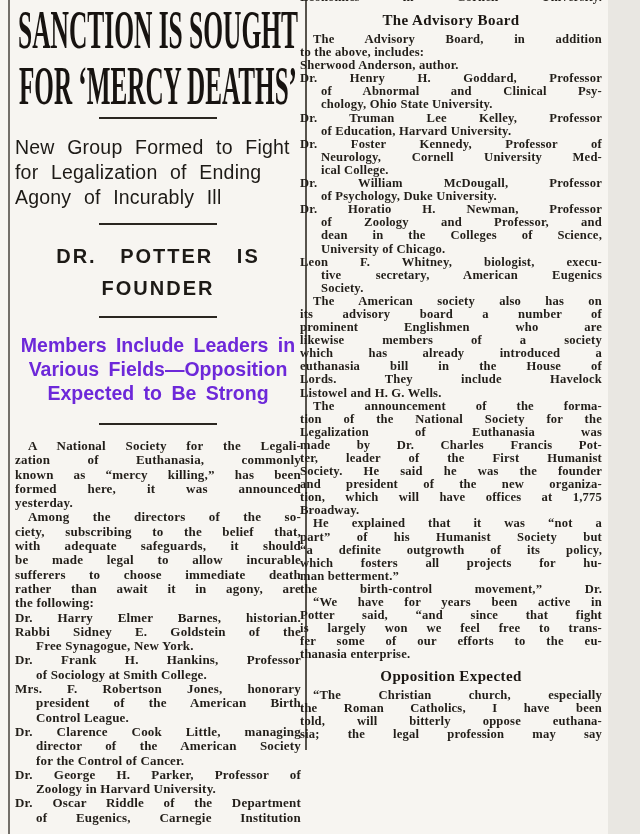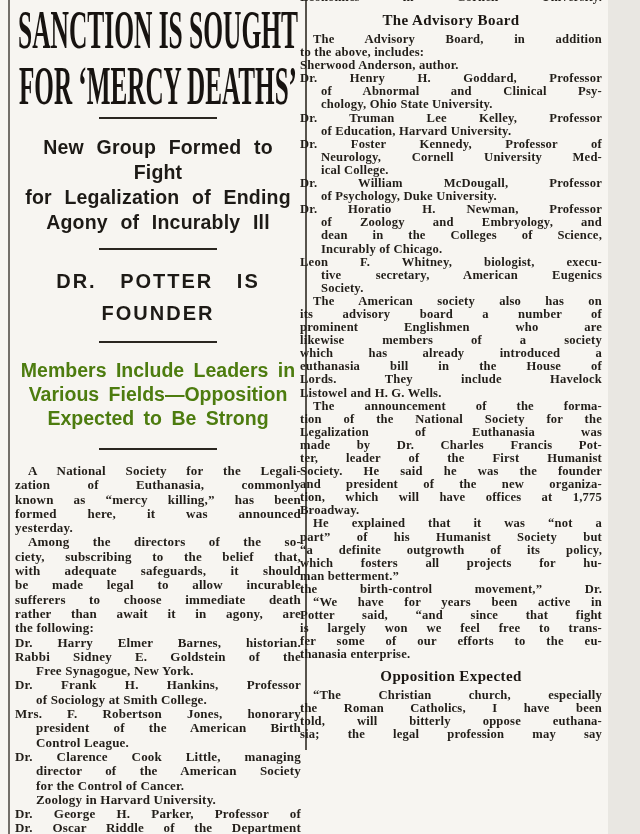--- a/index.html
+++ b/index.html
@@ -25,34 +25,34 @@
     fill:#171310;
   }
   .divider{width:118px;border-top:2px solid #2a2620;margin:0 auto;}
   .d1{margin-top:7px;}
   .d2{margin-top:13px;}
   .d3{margin-top:12px;}
   .d4{margin-top:18px;}
   .deck{
     margin-top:16px;
     font-family:"Liberation Sans", sans-serif;
-    font-weight:bold;font-size:19.5px;line-height:25px;
-    text-align:center;word-spacing:7px;letter-spacing:.2px;color:#1d1a16;
+    font-weight:normal;font-size:19.5px;line-height:25px;
+    word-spacing:7px;letter-spacing:.2px;color:#1d1a16;
   }
   .crosshead{
     margin-top:15px;
     font-family:"Liberation Sans", sans-serif;
     font-weight:bold;font-size:20px;line-height:32px;
     text-align:center;letter-spacing:2px;word-spacing:16px;color:#1d1a16;
   }
   .subdeck{
     margin-top:15px;
     font-family:"Liberation Sans", sans-serif;
     font-weight:bold;font-size:19.5px;line-height:24px;
-    text-align:center;word-spacing:4px;color:#4d7c0f;
+    text-align:center;word-spacing:4px;color:#6d28d9;
   }
   .body-left{margin-top:14px;}
 
   
   .bl{
     font-family:"Liberation Serif", serif;
     font-weight:bold;
     font-size:13px;line-height:14.3px;
     letter-spacing:.2px;color:#221e19;
     white-space:nowrap;
@@ -131,22 +131,22 @@
         <div class="bl j">Rabbi Sidney E. Goldstein of the</div>
         <div class="bl l i2">Free Synagogue, New York.</div>
         <div class="bl j">Dr. Frank H. Hankins, Professor</div>
         <div class="bl l i2">of Sociology at Smith College.</div>
         <div class="bl j">Mrs. F. Robertson Jones, honorary</div>
         <div class="bl j i2">president of the American Birth</div>
         <div class="bl l i2">Control League.</div>
         <div class="bl j">Dr. Clarence Cook Little, managing</div>
         <div class="bl j i2">director of the American Society</div>
         <div class="bl l i2">for the Control of Cancer.</div>
+        <div class="bl j">Dr. George H. Parker, Professor of</div>
         <div class="bl l i2">Zoology in Harvard University.</div>
-        <div class="bl j">Dr. George H. Parker, Professor of</div>
         <div class="bl j">Dr. Oscar Riddle of the Department</div>
         <div class="bl j i2">of Eugenics, Carnegie Institution</div>
       </div>
   </div>
 
   <div class="col-right">
 
     <div class="cutoff">
       <div class="bl j">Economics in Cornell University.</div>
     </div>
@@ -161,23 +161,23 @@
         <div class="bl j i2">of Abnormal and Clinical Psy-</div>
         <div class="bl l i2">chology, Ohio State University.</div>
         <div class="bl j">Dr. Truman Lee Kelley, Professor</div>
         <div class="bl l i2">of Education, Harvard University.</div>
         <div class="bl j">Dr. Foster Kennedy, Professor of</div>
         <div class="bl j i2">Neurology, Cornell University Med-</div>
         <div class="bl l i2">ical College.</div>
         <div class="bl j">Dr. William McDougall, Professor</div>
         <div class="bl l i2">of Psychology, Duke University.</div>
         <div class="bl j">Dr. Horatio H. Newman, Professor</div>
-        <div class="bl j i2">of Zoology and Embryology, and</div>
+        <div class="bl j i2">of Zoology and Professor, and</div>
         <div class="bl j i2">dean in the Colleges of Science,</div>
-        <div class="bl l i2">Incurably of Chicago.</div>
+        <div class="bl l i2">University of Chicago.</div>
         <div class="bl j">Leon F. Whitney, biologist, execu-</div>
         <div class="bl j i2">tive secretary, American Eugenics</div>
         <div class="bl l i2">Society.</div>
         <div class="bl j i1">The American society also has on</div>
         <div class="bl j">its advisory board a number of</div>
         <div class="bl j">prominent Englishmen who are</div>
         <div class="bl j">likewise members of a society</div>
         <div class="bl j">which has already introduced a</div>
         <div class="bl j">euthanasia bill in the House of</div>
         <div class="bl j">Lords. They include Havelock</div>

